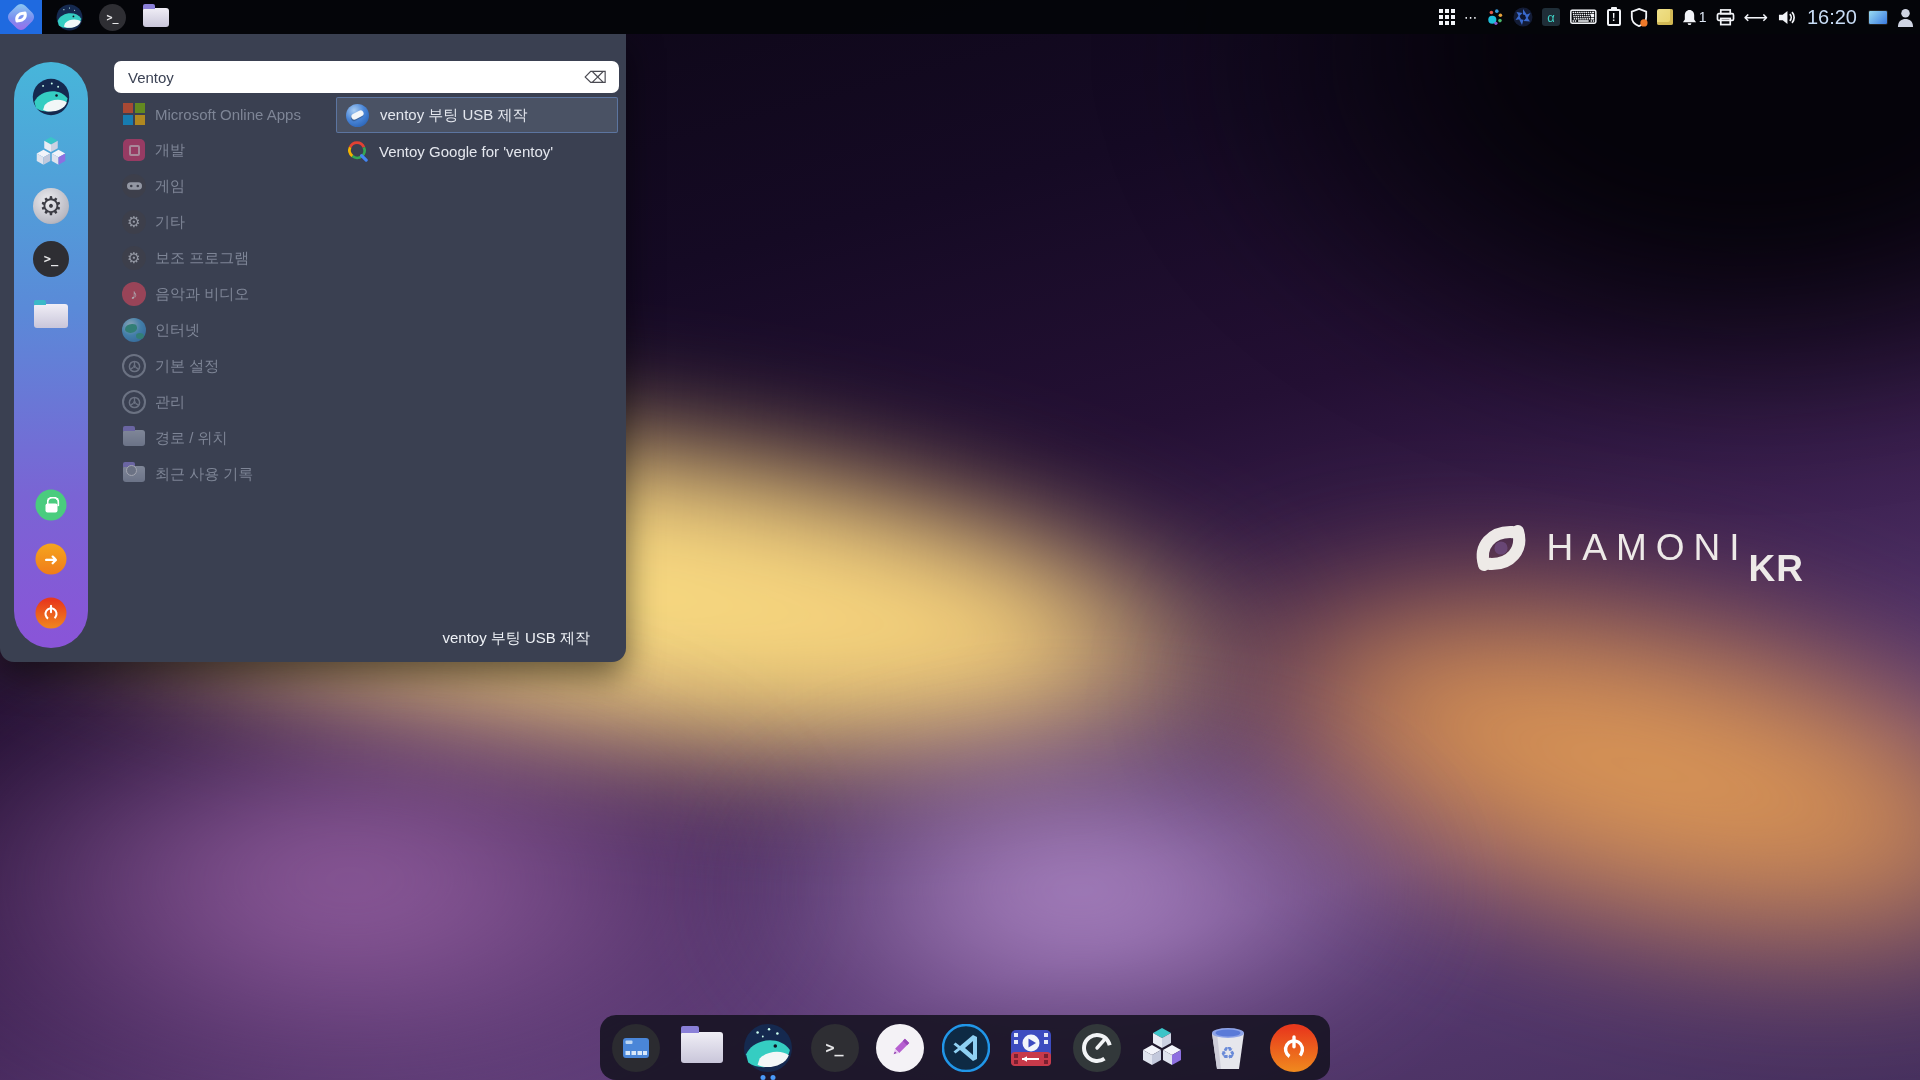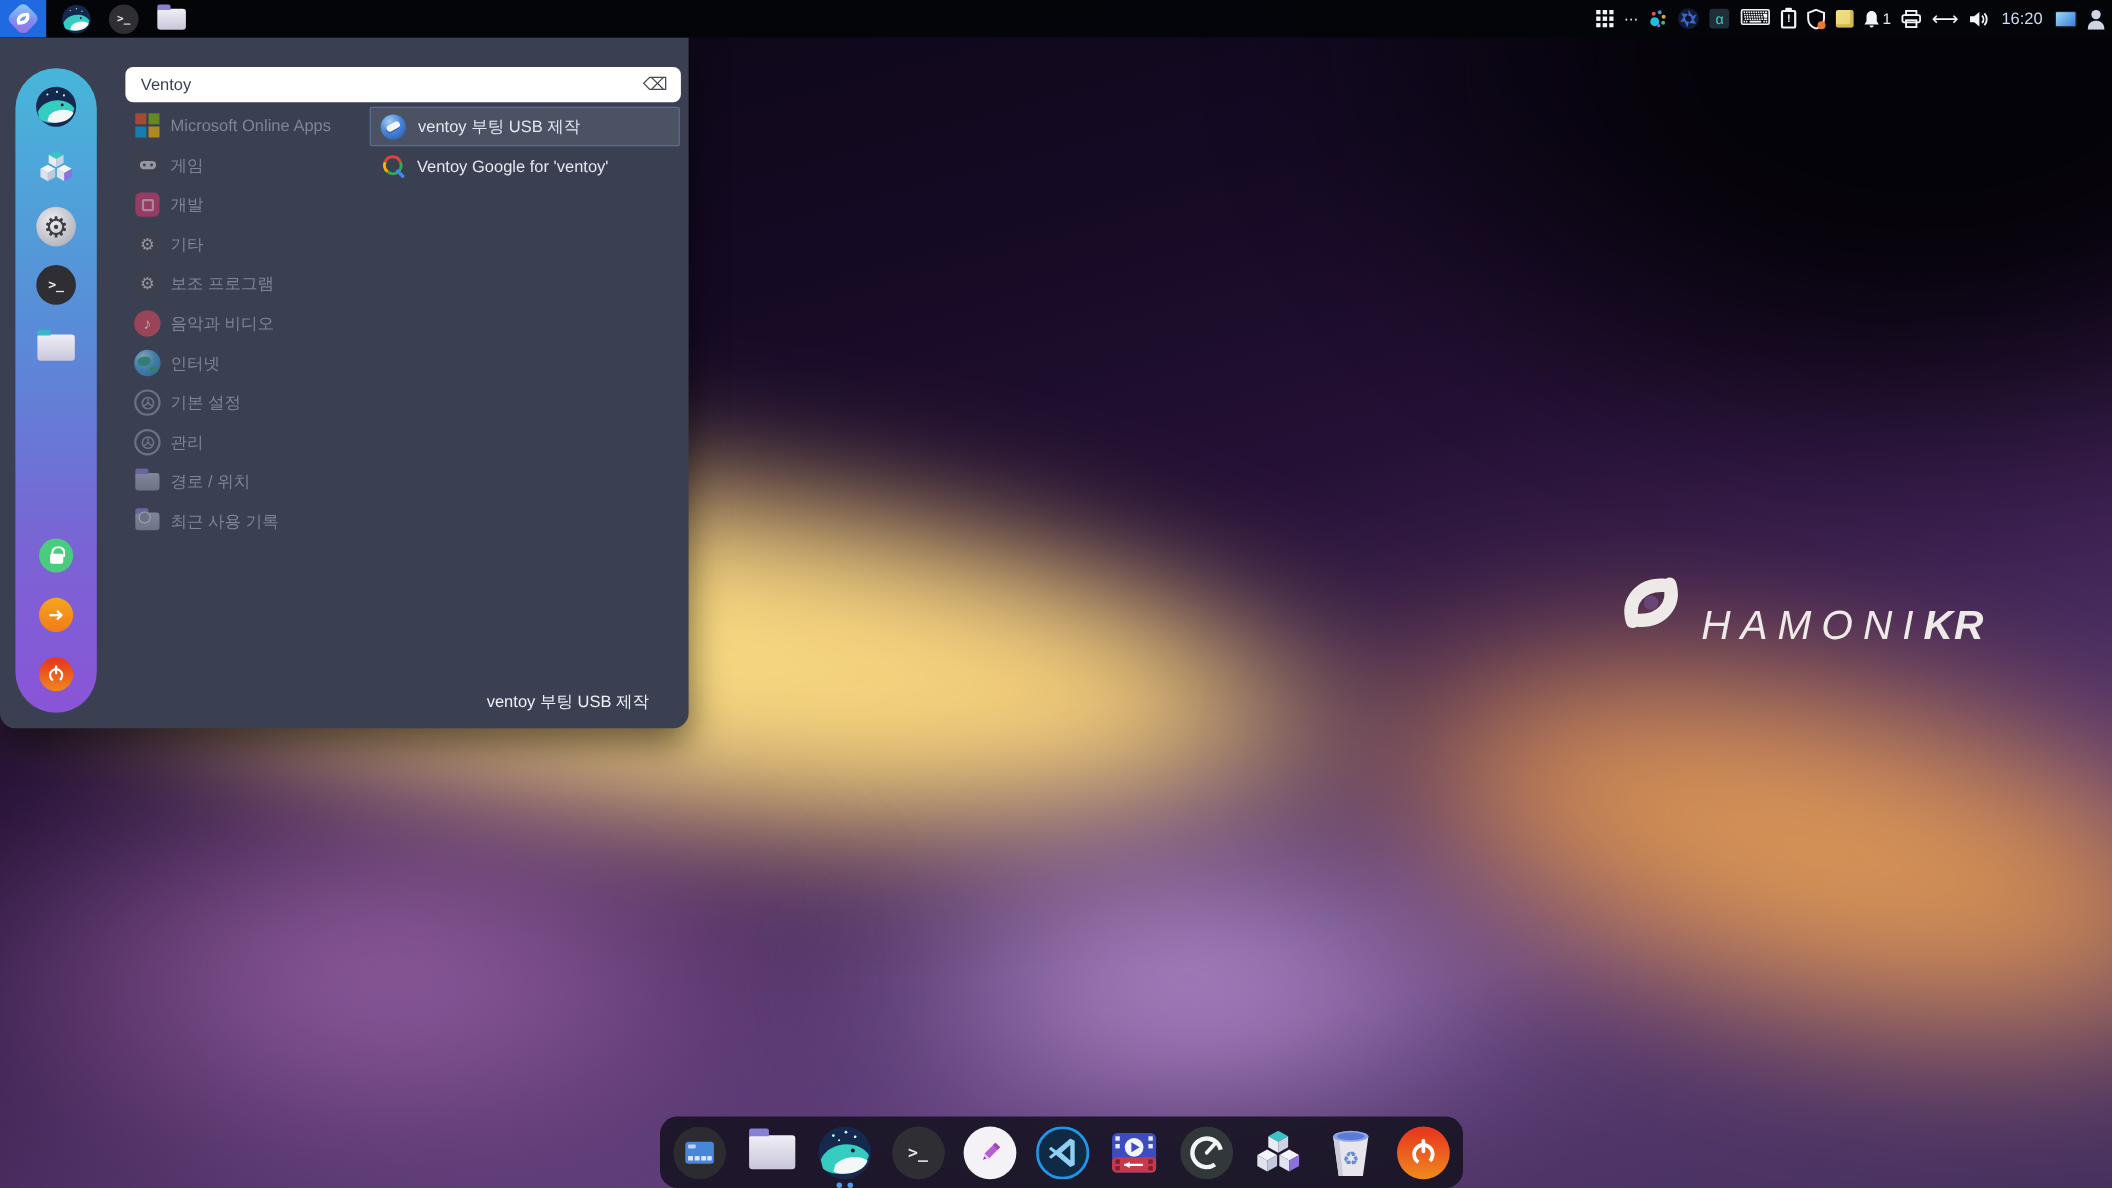--- a/index.html
+++ b/index.html
@@ -17,21 +17,21 @@
   .wp-orange { left:1050px; top:540px; width:1200px; height:460px; transform:rotate(14deg);
     background:radial-gradient(closest-side,#dd9a58 0%,#cf8a52 45%,rgba(200,130,80,0) 78%); filter:blur(65px); }
   .wp-pink { left:-250px; top:620px; width:1200px; height:520px;
     background:radial-gradient(closest-side,#bf7ec8 0%,rgba(170,100,180,0) 75%); filter:blur(80px); opacity:.85; }
   .wp-lav { left:580px; top:680px; width:1000px; height:420px;
     background:radial-gradient(closest-side,#d5abec 0%,rgba(200,150,230,0) 72%); filter:blur(70px); opacity:.95; }
 
   
   .brand { position:absolute; top:505px; right:116px; display:flex; align-items:center; gap:16px; color:#f6f4f0; opacity:.95; z-index:2; }
   .brand-mark { width:60px; height:60px; }
-  .brand-text { display:flex; align-items:flex-end;font-style:italic; }
+  .brand-text { display:flex; align-items:center; }
   .brand-name { font-size:37px; font-weight:200; letter-spacing:9px; }
   .brand-suffix { font-size:37px; font-weight:700; letter-spacing:1px;margin-top:43px; }
 
   
   .panel { position:absolute; left:0; top:0; width:1920px; height:34px; background:rgba(4,5,9,.97);
     display:flex; align-items:center; z-index:10; }
   .menu-button { width:42px; height:34px; background:#1f6ae0; display:flex; align-items:center; justify-content:center; }
   .menu-button .diamond { width:22px; height:22px; border-radius:6px; transform:rotate(45deg);
     background:linear-gradient(135deg,#8fd2f2 0%,#7a8ef0 55%,#a468e8 100%); display:flex; align-items:center; justify-content:center; }
   .menu-button .diamond svg { transform:rotate(-45deg); }
@@ -41,21 +41,21 @@
     font-family:"DejaVu Sans Mono",monospace; font-size:10px; font-weight:700; display:flex; align-items:center; justify-content:center; letter-spacing:0; }
   .folder { position:relative; width:26px; height:19px; border-radius:2px 3px 3px 3px;
     background:linear-gradient(180deg,#f0eef6 0%,#c9c6da 100%); }
   .folder::before { content:""; position:absolute; left:0; top:-4px; width:12px; height:5px; border-radius:2px 2px 0 0;
     background:#8a7fd8; }
   .folder.teal::before { background:#3ab8c8; }
   .folder.small { width:22px; height:16px; }
   .tray { margin-left:auto; display:flex; align-items:center; gap:9px; padding-right:6px; color:#eef1f7; }
   .tray-item { display:flex; align-items:center; justify-content:center; height:24px; }
   .tray-glyph { font-size:16px; line-height:1; color:#f2f4f8; }
-  .clock { font-size:15px; color:#c9ddf6; margin:0 2px; }
+  .clock { font-size:20px; color:#c9ddf6; margin:0 2px; }
   .badge-count { font-size:14px; color:#dfe8f6; margin-left:2px; }
   .note-icon { width:16px; height:16px; background:linear-gradient(135deg,#efe08a 0%,#e8d26a 100%); border-radius:2px;
     box-shadow:inset -3px -3px 0 rgba(190,160,60,.55); }
   .monitor-icon { width:20px; height:15px; border-radius:2px; background:linear-gradient(135deg,#9adcf2 0%,#3a7ae0 100%);
     border:1px solid #222; }
   .clip-icon { width:14px; height:17px; border:2px solid #f2f4f8; border-radius:2px; position:relative;
     display:flex; align-items:center; justify-content:center; font-size:10px; font-weight:700; color:#f2f4f8; }
   .clip-icon::before { content:""; position:absolute; top:-4px; width:6px; height:3px; background:#f2f4f8; border-radius:1px; }
   .alpha-icon { width:18px; height:18px; border-radius:3px; background:#1f2e38; color:#3ecfc4; font-size:13px;
     display:flex; align-items:center; justify-content:center; }
@@ -361,37 +361,37 @@
             <i style="background:#f25022"></i>
             <i style="background:#7fba00"></i>
             <i style="background:#00a4ef"></i>
             <i style="background:#ffb900"></i>
           </span>
         </span>
       <span class="cat-label">Microsoft Online Apps</span>
     </div>
     <div class="cat-row">
       <span class="cicon">
+          <span class="dev-sq">
+            <i></i>
+          </span>
+        </span>
+      <span class="cat-label">개발</span>
+    </div>
+    <div class="cat-row">
+      <span class="cicon">
         <span class="dark-circle">
             <svg width="15" height="10" viewBox="0 0 16 10">
               <rect x="0" y="1" width="16" height="8" rx="4" fill="#cfd2da"></rect>
               <circle cx="4.5" cy="5" r="1.4" fill="#3f3f48"></circle>
               <circle cx="11.5" cy="5" r="1.4" fill="#3f3f48"></circle>
             </svg>
           </span>
       </span>
       <span class="cat-label">게임</span>
-    </div>
-    <div class="cat-row">
-      <span class="cicon">
-          <span class="dev-sq">
-            <i></i>
-          </span>
-        </span>
-      <span class="cat-label">개발</span>
     </div>
     <div class="cat-row">
       <span class="cicon">
           <span class="dark-circle">⚙</span>
         </span>
       <span class="cat-label">기타</span>
     </div>
     <div class="cat-row">
       <span class="cicon">
           <span class="dark-circle">⚙</span>

